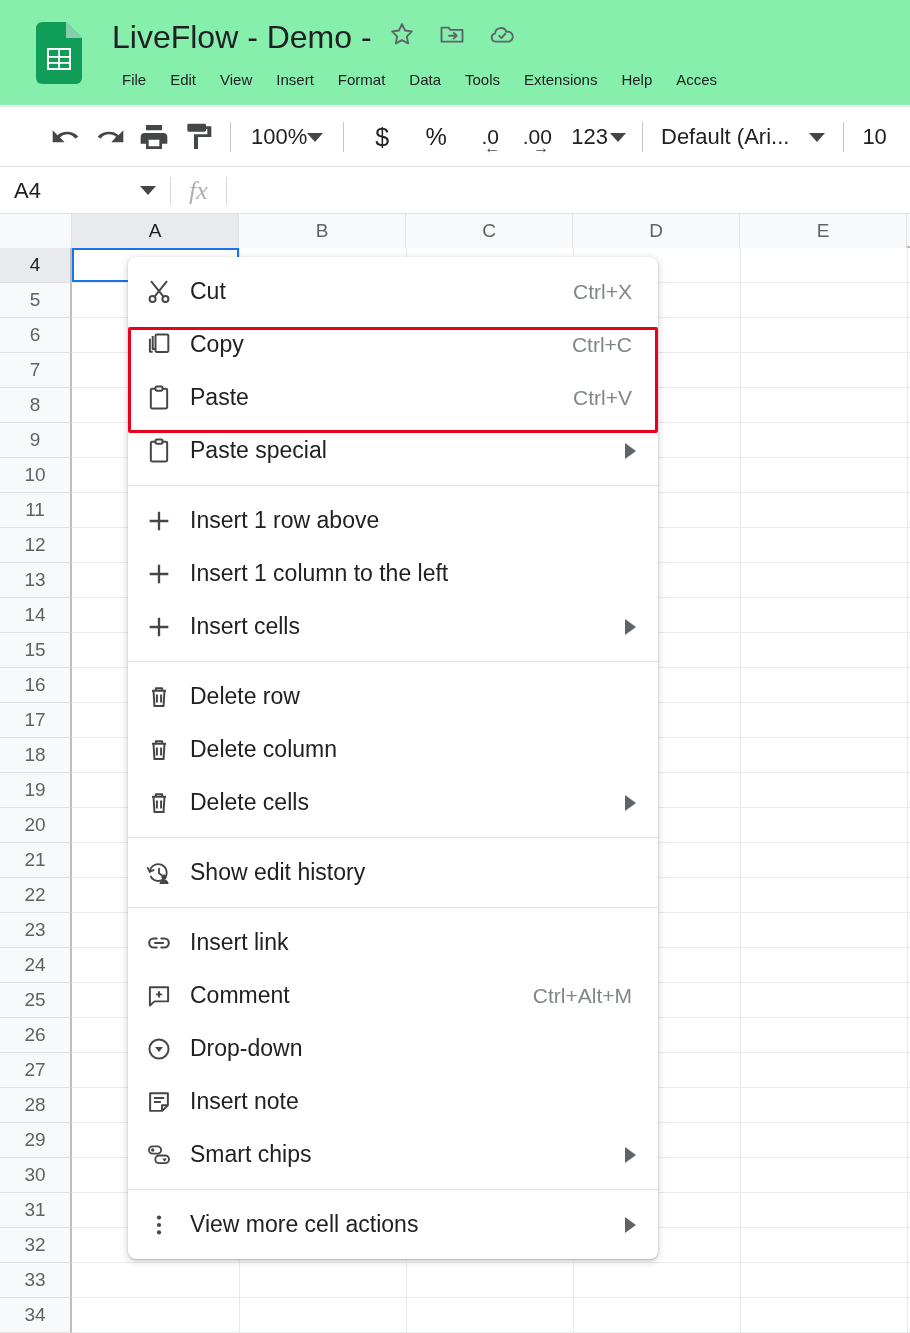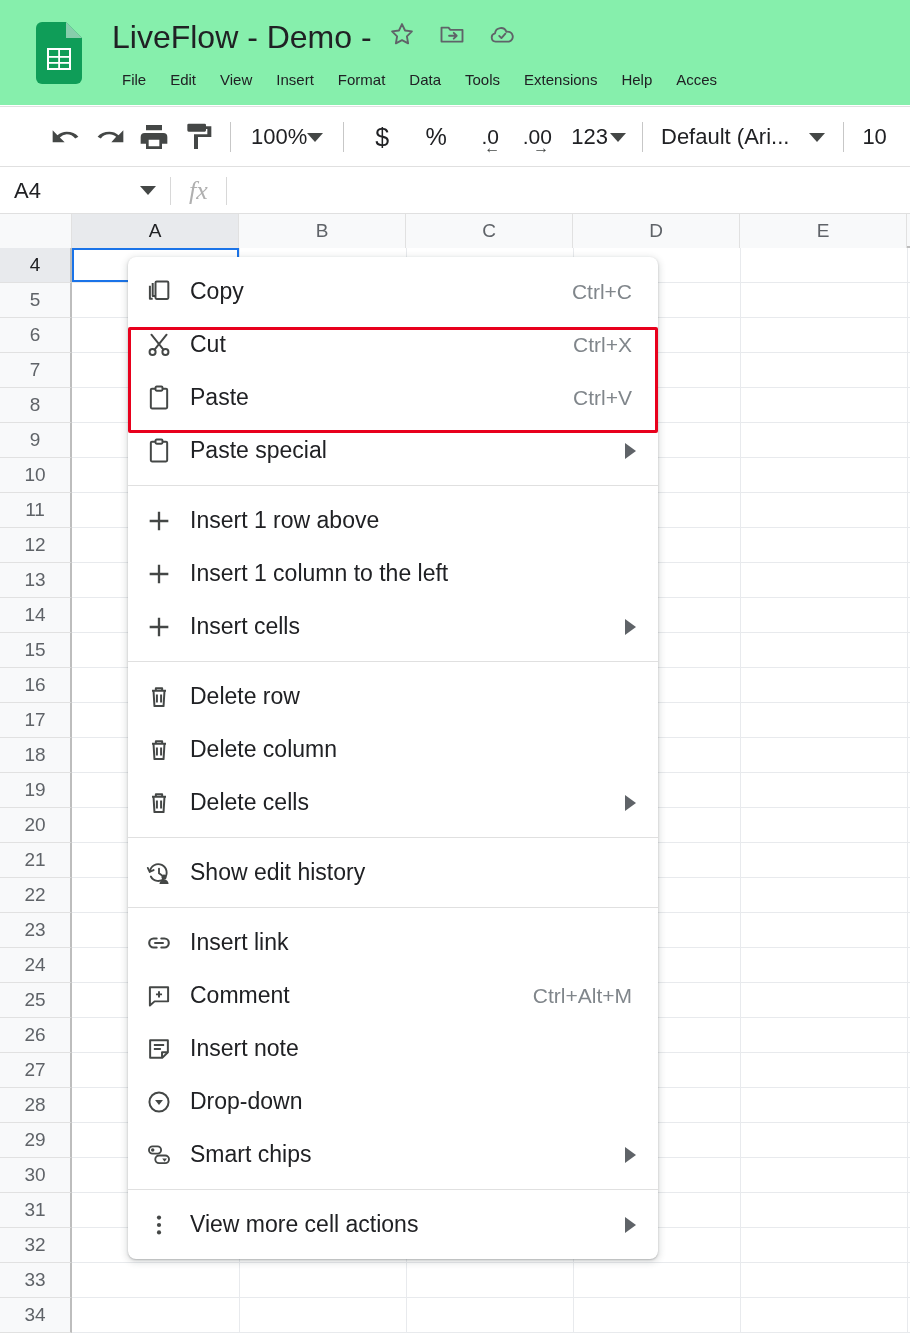--- a/index.html
+++ b/index.html
@@ -328,47 +328,47 @@
         <div class="gline-h" style="top: 1049px;"></div>
         <div class="gline-h" style="top: 1084px;"></div>
       </div>
   </div>
 
   <div class="ctxmenu" id="ctxmenu">
     <div class="hl-box" style="border-color: rgb(232, 0, 28);"></div>
   <div class="mrow">
         <span class="micon">
           <svg width="28" height="28" viewBox="0 0 24 24">
-            <g fill="none" stroke="#444746" stroke-width="1.7" stroke-linejoin="round">
-              <path d="M4.2 6.6v11.2h2.4"></path>
-              <path d="M6.6 4.2v11.2h2.4"></path>
-              <rect x="9" y="3" width="11" height="15" rx="1"></rect>
-            </g>
-          </svg>
-        </span>
-        <span class="mlabel">Copy</span>
-        <span class="maccel">Ctrl+C</span>
-      </div>
-      <div class="mrow">
-        <span class="micon">
-          <svg width="28" height="28" viewBox="0 0 24 24">
             <g fill="none" stroke="#444746" stroke-width="1.7" stroke-linecap="round">
               <circle cx="6.5" cy="18" r="2.6"></circle>
               <circle cx="17.5" cy="18" r="2.6"></circle>
               <path d="M8.2 16L18.5 3.2M15.8 16L5.5 3.2"></path>
             </g>
           </svg>
         </span>
         <span class="mlabel">Cut</span>
         <span class="maccel">Ctrl+X</span>
       </div>
       <div class="mrow">
         <span class="micon">
           <svg width="28" height="28" viewBox="0 0 24 24">
             <g fill="none" stroke="#444746" stroke-width="1.7" stroke-linejoin="round">
+              <path d="M4.2 6.6v11.2h2.4"></path>
+              <path d="M6.6 4.2v11.2h2.4"></path>
+              <rect x="9" y="3" width="11" height="15" rx="1"></rect>
+            </g>
+          </svg>
+        </span>
+        <span class="mlabel">Copy</span>
+        <span class="maccel">Ctrl+C</span>
+      </div>
+      <div class="mrow">
+        <span class="micon">
+          <svg width="28" height="28" viewBox="0 0 24 24">
+            <g fill="none" stroke="#444746" stroke-width="1.7" stroke-linejoin="round">
               <path d="M9 4H6a1 1 0 0 0-1 1v15a1 1 0 0 0 1 1h12a1 1 0 0 0 1-1V5a1 1 0 0 0-1-1h-3"></path>
               <rect x="9" y="2.2" width="6" height="3.6" rx="1"></rect>
             </g>
           </svg>
         </span>
         <span class="mlabel">Paste</span>
         <span class="maccel">Ctrl+V</span>
       </div>
       <div class="mrow">
         <span class="micon">
@@ -482,39 +482,39 @@
               <path d="M12 8v5.2M9.4 10.6h5.2"></path>
             </g>
           </svg>
         </span>
         <span class="mlabel">Comment</span>
         <span class="maccel">Ctrl+Alt+M</span>
       </div>
       <div class="mrow">
         <span class="micon">
           <svg width="28" height="28" viewBox="0 0 24 24">
+            <g fill="none" stroke="#444746" stroke-width="1.7">
+              <circle cx="12" cy="12" r="8.2"></circle>
+            </g>
+            <path d="M8.6 10.3h6.8L12 14.6z" fill="#444746"></path>
+          </svg>
+        </span>
+        <span class="mlabel">Drop-down</span>
+      </div>
+      <div class="mrow">
+        <span class="micon">
+          <svg width="28" height="28" viewBox="0 0 24 24">
             <g fill="none" stroke="#444746" stroke-width="1.7" stroke-linejoin="round">
               <path d="M4.4 4.4h15.2v10.4l-4.8 4.8H4.4z"></path>
               <path d="M7.6 8.6h8.8M7.6 12h6"></path>
               <path d="M14.6 19.6v-4.8h5"></path>
             </g>
           </svg>
         </span>
         <span class="mlabel">Insert note</span>
-      </div>
-      <div class="mrow">
-        <span class="micon">
-          <svg width="28" height="28" viewBox="0 0 24 24">
-            <g fill="none" stroke="#444746" stroke-width="1.7">
-              <circle cx="12" cy="12" r="8.2"></circle>
-            </g>
-            <path d="M8.6 10.3h6.8L12 14.6z" fill="#444746"></path>
-          </svg>
-        </span>
-        <span class="mlabel">Drop-down</span>
       </div>
       <div class="mrow">
         <span class="micon">
           <svg width="28" height="28" viewBox="0 0 24 24">
             <g fill="none" stroke="#444746" stroke-width="1.6">
               <rect x="3.4" y="4.6" width="10.4" height="6.2" rx="3.1"></rect>
               <rect x="8.8" y="12.4" width="11.8" height="6.6" rx="3.3"></rect>
             </g>
             <circle cx="6.6" cy="7.7" r="1.5" fill="#444746"></circle>
             <path d="M14.8 15.1h4l-2 2.6z" fill="#444746"></path>

